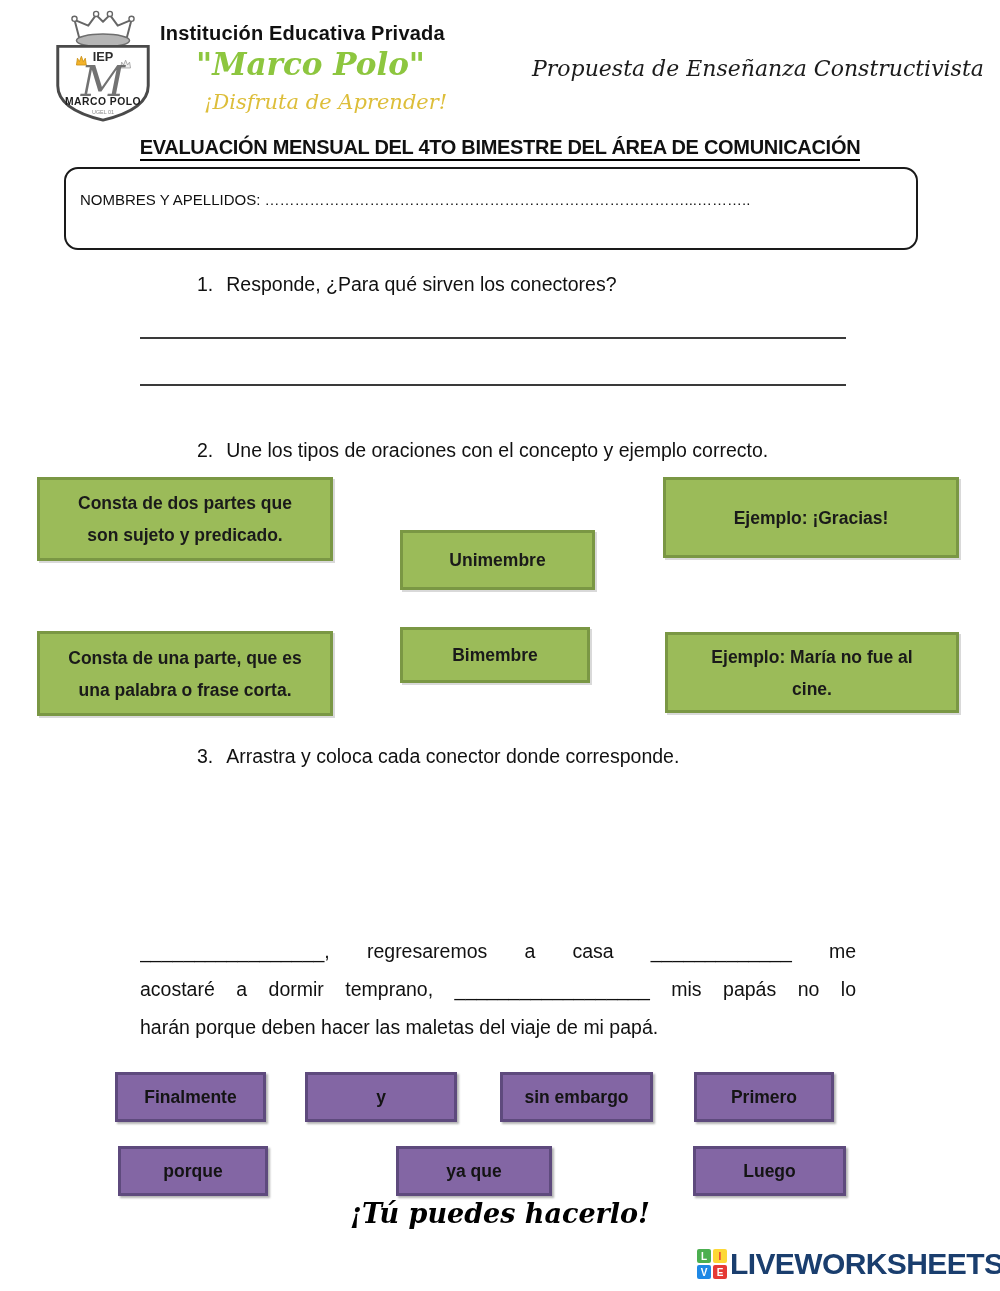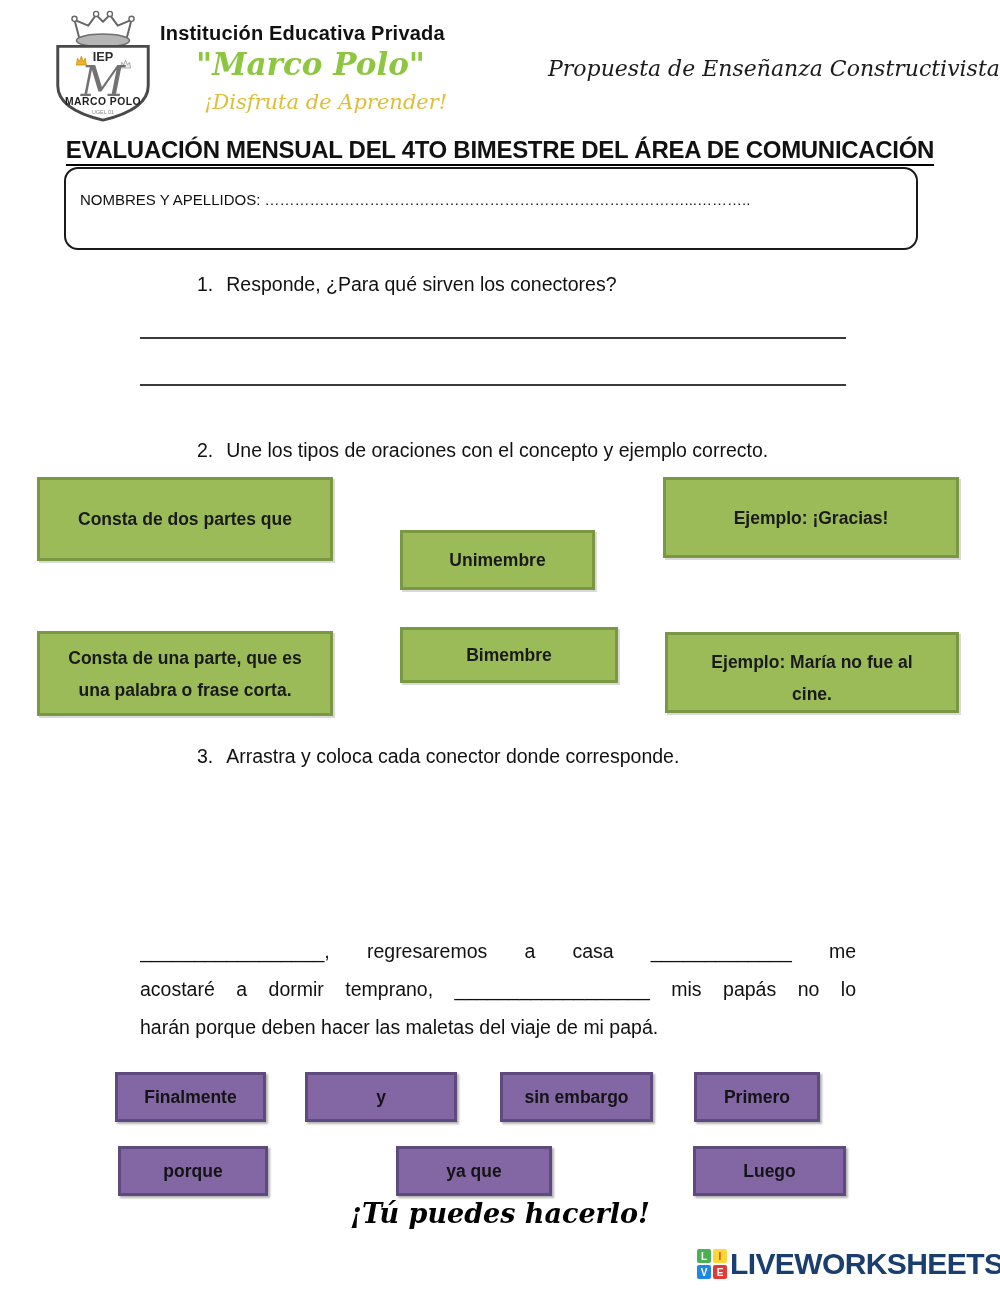--- a/index.html
+++ b/index.html
@@ -6,26 +6,26 @@
   .page{position:relative;width:1000px;height:1291px;background:#ffffff;margin:0 auto;
         font-family:"Liberation Sans",sans-serif;color:#111;overflow:hidden;}
   .abs{position:absolute;}
 
   
   .inst{left:160px;top:22px;font-size:20px;font-weight:bold;letter-spacing:.2px;}
   .school{left:196px;top:46px;font-size:31px;font-weight:bold;font-style:italic;
           font-family:"DejaVu Serif",serif;color:#8dc63f;}
   .slogan{left:204px;top:90px;font-size:21px;font-style:italic;
           font-family:"DejaVu Serif",serif;color:#ddbe3a;}
-  .motto{left:548px;top:56px;font-size:22px;font-style:italic;
+  .motto{left:532px;top:56px;font-size:22px;font-style:italic;
          font-family:"DejaVu Serif",serif;color:#1b1b1b;}
 
   
   .title-wrap{left:0;top:136px;width:100%;text-align:center;}
-  .title-wrap span{font-size:24px;font-weight:bold;letter-spacing:-.3px;
+  .title-wrap span{font-size:20px;font-weight:bold;letter-spacing:-.3px;
                    border-bottom:2px solid #000;padding-bottom:1px;}
 
   
   .namebox{left:64px;top:167px;width:854px;height:83px;border:2.5px solid #1a1a1a;
            border-radius:14px;box-sizing:border-box;}
   .namebox .row{position:absolute;left:14px;top:22px;font-size:15px;white-space:nowrap;}
 
   
   .q{font-size:19.5px;display:flex;gap:13px;white-space:nowrap;}
   #q1{left:197px;top:273px;}
@@ -35,40 +35,40 @@
 
   
   .gbox{background:#9bbb59;border:3px solid #7a9744;box-sizing:border-box;
         display:flex;flex-direction:column;justify-content:center;align-items:center;
         text-align:center;font-weight:bold;font-size:17.5px;color:#1a1a1a;
         line-height:32px;box-shadow:2px 2px 0 rgba(0,0,0,.15);}
   #gb-c1{left:37px;top:477px;width:296px;height:84px;}
   #gb-t1{left:400px;top:530px;width:195px;height:60px;}
   #gb-e1{left:663px;top:477px;width:296px;height:81px;}
   #gb-c2{left:37px;top:631px;width:296px;height:85px;}
-  #gb-t2{left:400px;top:627px;width:218px;height:56px;}
-  #gb-e2{left:665px;top:632px;width:294px;height:81px;justify-content:flex-end;}
+  #gb-t2{left:400px;top:627px;width:190px;height:56px;}
+  #gb-e2{left:665px;top:632px;width:294px;height:81px;}
 
   
   .para{left:140px;width:716px;font-size:19.5px;}
   .para .jline{text-align:justify;text-align-last:justify;height:38px;line-height:38px;
                white-space:nowrap;overflow:hidden;}
   .para .lline{text-align:left;height:38px;line-height:38px;white-space:nowrap;}
   #para1{top:792px;}
   #para2{top:932px;}
 
   
   .pbtn{background:#8366a4;border:3px solid #5e4a7d;box-sizing:border-box;
         display:flex;align-items:center;justify-content:center;font-weight:bold;
         font-size:17.5px;color:#141414;box-shadow:2px 2px 2px rgba(0,0,0,.3);
         cursor:grab;}
   #pb-1{left:115px;top:1072px;width:151px;height:50px;}
   #pb-2{left:305px;top:1072px;width:152px;height:50px;}
   #pb-3{left:500px;top:1072px;width:153px;height:50px;}
-  #pb-4{left:694px;top:1072px;width:126px;height:50px;}
+  #pb-4{left:694px;top:1072px;width:140px;height:50px;}
   #pb-5{left:118px;top:1146px;width:150px;height:50px;}
   #pb-6{left:396px;top:1146px;width:156px;height:50px;}
   #pb-7{left:693px;top:1146px;width:153px;height:50px;}
 
   
   .cheer{left:0;top:1198px;width:100%;text-align:center;font-family:"DejaVu Serif",serif;
          font-style:italic;font-weight:bold;font-size:27px;color:#000;}
   .brand{left:697px;top:1247px;display:flex;align-items:center;gap:3px;}
   .tiles{display:grid;grid-template-columns:14px 14px;grid-auto-rows:14px;gap:2px;}
   .tile{display:flex;align-items:center;justify-content:center;font-size:10px;
@@ -122,20 +122,21 @@
   <div class="abs ansline" style="top:337px;"></div>
   <div class="abs ansline" style="top:384px;"></div>
 
   <div class="abs q" id="q2">
     <span>2.</span>
     <span>Une los tipos de oraciones con el concepto y ejemplo correcto.</span>
   </div>
 
   <div class="abs gbox" id="gb-c1">
     <div>Consta de dos partes que</div>
+    <div>son sujeto y predicado.</div>
   </div>
   <div class="abs gbox" id="gb-t1">
     <div>Unimembre</div>
   </div>
   <div class="abs gbox" id="gb-e1">
     <div>Ejemplo: ¡Gracias!</div>
   </div>
   <div class="abs gbox" id="gb-c2">
     <div>Consta de una parte, que es</div>
     <div>una palabra o frase corta.</div>

